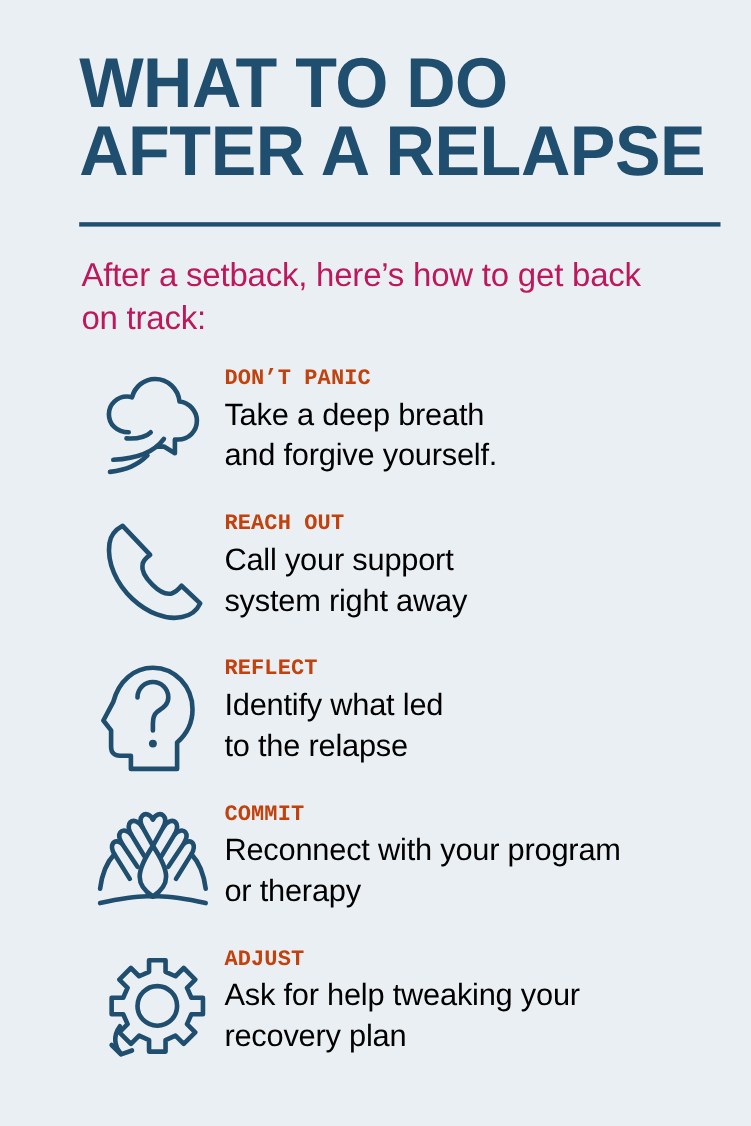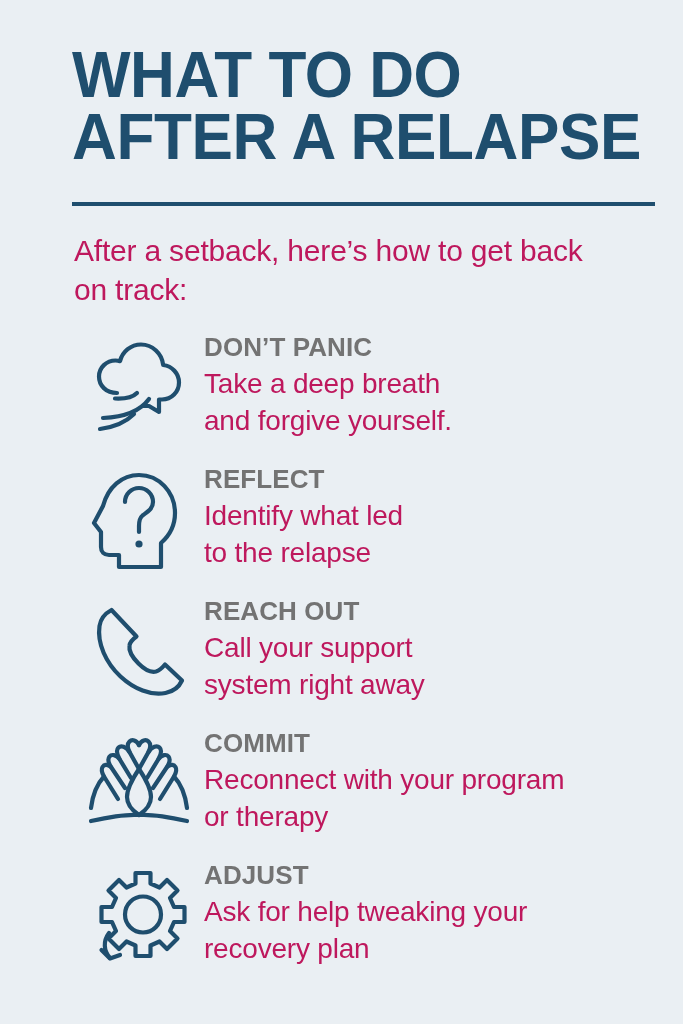--- a/index.html
+++ b/index.html
@@ -78,29 +78,30 @@
     justify-content: center;
     padding-top: 6px;
   }
   .item-icon svg {
     display: block;
   }
   .item-text {
     padding-top: 2px;
   }
   .item-title {
-    color: #737373;
-    font-size: 26px;
+    color: #c2410c;
+    font-size: 20px;
     font-weight: 700;
     letter-spacing: 0.1px;
     line-height: 1.15;
     margin-bottom: 2px;
+    font-family: Liberation Mono, monospace;
   }
   .item-desc {
-    color: #be185d;
+    color: #000000;
     font-size: 28px;
     font-weight: 400;
     line-height: 1.34;
     letter-spacing: -0.2px;
     white-space: pre-line;
   }
 </style>
 </head>
 <body>
 
@@ -131,47 +132,47 @@
       <div class="item-text">
         <div class="item-title">DON’T PANIC</div>
         <div class="item-desc">Take a deep breath
 and forgive yourself.</div>
       </div>
     </div>
 
     <div class="item">
       <div class="item-icon">
         <svg width="104" height="104" viewBox="0 0 104 104" fill="none" stroke="#1f4e6e" stroke-width="4.2" stroke-linecap="round" stroke-linejoin="round">
+          <path d="M24.5 9 C18 12.5 13.5 18 12.5 25 C10 42.5 19 62 33.5 75.5
+                   C47 88 64 95 78.5 92 C86 90.5 92 86 95 79.5
+                   L78 63.5 C75.5 66.5 72.5 69.5 69 70.5 C63 72 57 68 51.5 62.5
+                   C46 57 41.5 50.5 42.5 44.5 C43 41 46 38 49.5 35.5 Z"></path>
+        </svg>
+      </div>
+      <div class="item-text">
+        <div class="item-title">REACH OUT</div>
+        <div class="item-desc">Call your support
+system right away</div>
+      </div>
+    </div>
+
+    <div class="item">
+      <div class="item-icon">
+        <svg width="104" height="104" viewBox="0 0 104 104" fill="none" stroke="#1f4e6e" stroke-width="4.2" stroke-linecap="round" stroke-linejoin="round">
           <path d="M52 6 C72 6 88 23 88 44 C88 57 82 67 74 74 L74 98 L32 98 L32 86 L22 86
                    C17 86 14 83 14 78 L14 63 L7 54 L16 37 C21 18 35 6 52 6 Z"></path>
           <path d="M38 33 C38 25 44.5 19 52 19 C59.5 19 66 25 66 33 C66 40 60 43 55.5 46.5
                    C52.5 49 52 52 52 57 L52 63"></path>
           <circle cx="52" cy="75" r="3.6" fill="#1f4e6e" stroke="none"></circle>
         </svg>
       </div>
       <div class="item-text">
         <div class="item-title">REFLECT</div>
         <div class="item-desc">Identify what led
 to the relapse</div>
-      </div>
-    </div>
-
-    <div class="item">
-      <div class="item-icon">
-        <svg width="104" height="104" viewBox="0 0 104 104" fill="none" stroke="#1f4e6e" stroke-width="4.2" stroke-linecap="round" stroke-linejoin="round">
-          <path d="M24.5 9 C18 12.5 13.5 18 12.5 25 C10 42.5 19 62 33.5 75.5
-                   C47 88 64 95 78.5 92 C86 90.5 92 86 95 79.5
-                   L78 63.5 C75.5 66.5 72.5 69.5 69 70.5 C63 72 57 68 51.5 62.5
-                   C46 57 41.5 50.5 42.5 44.5 C43 41 46 38 49.5 35.5 Z"></path>
-        </svg>
-      </div>
-      <div class="item-text">
-        <div class="item-title">REACH OUT</div>
-        <div class="item-desc">Call your support
-system right away</div>
       </div>
     </div>
 
     <div class="item">
       <div class="item-icon">
         <svg width="104" height="104" viewBox="0 0 104 104" fill="none" stroke="#1f4e6e" stroke-width="4.2" stroke-linecap="round" stroke-linejoin="round">
           <path d="M52 12 C49.5 7 45 6 42.5 8.5 C40 11 40.5 15 42.5 19 L52 36"></path>
           <path d="M42.5 19 C39 13.5 34 12 31.5 14.5 C29 17 30 21.5 32.5 26 L44 45"></path>
           <path d="M32.5 26 C29 21.5 24.5 21 22.5 23.5 C20.5 26 21.5 30 24 34 L38 55"></path>
           <path d="M24 34 C20.5 31 17 31.5 15.5 34 C14 36.5 15 40 17 43.5 L31 66"></path>

